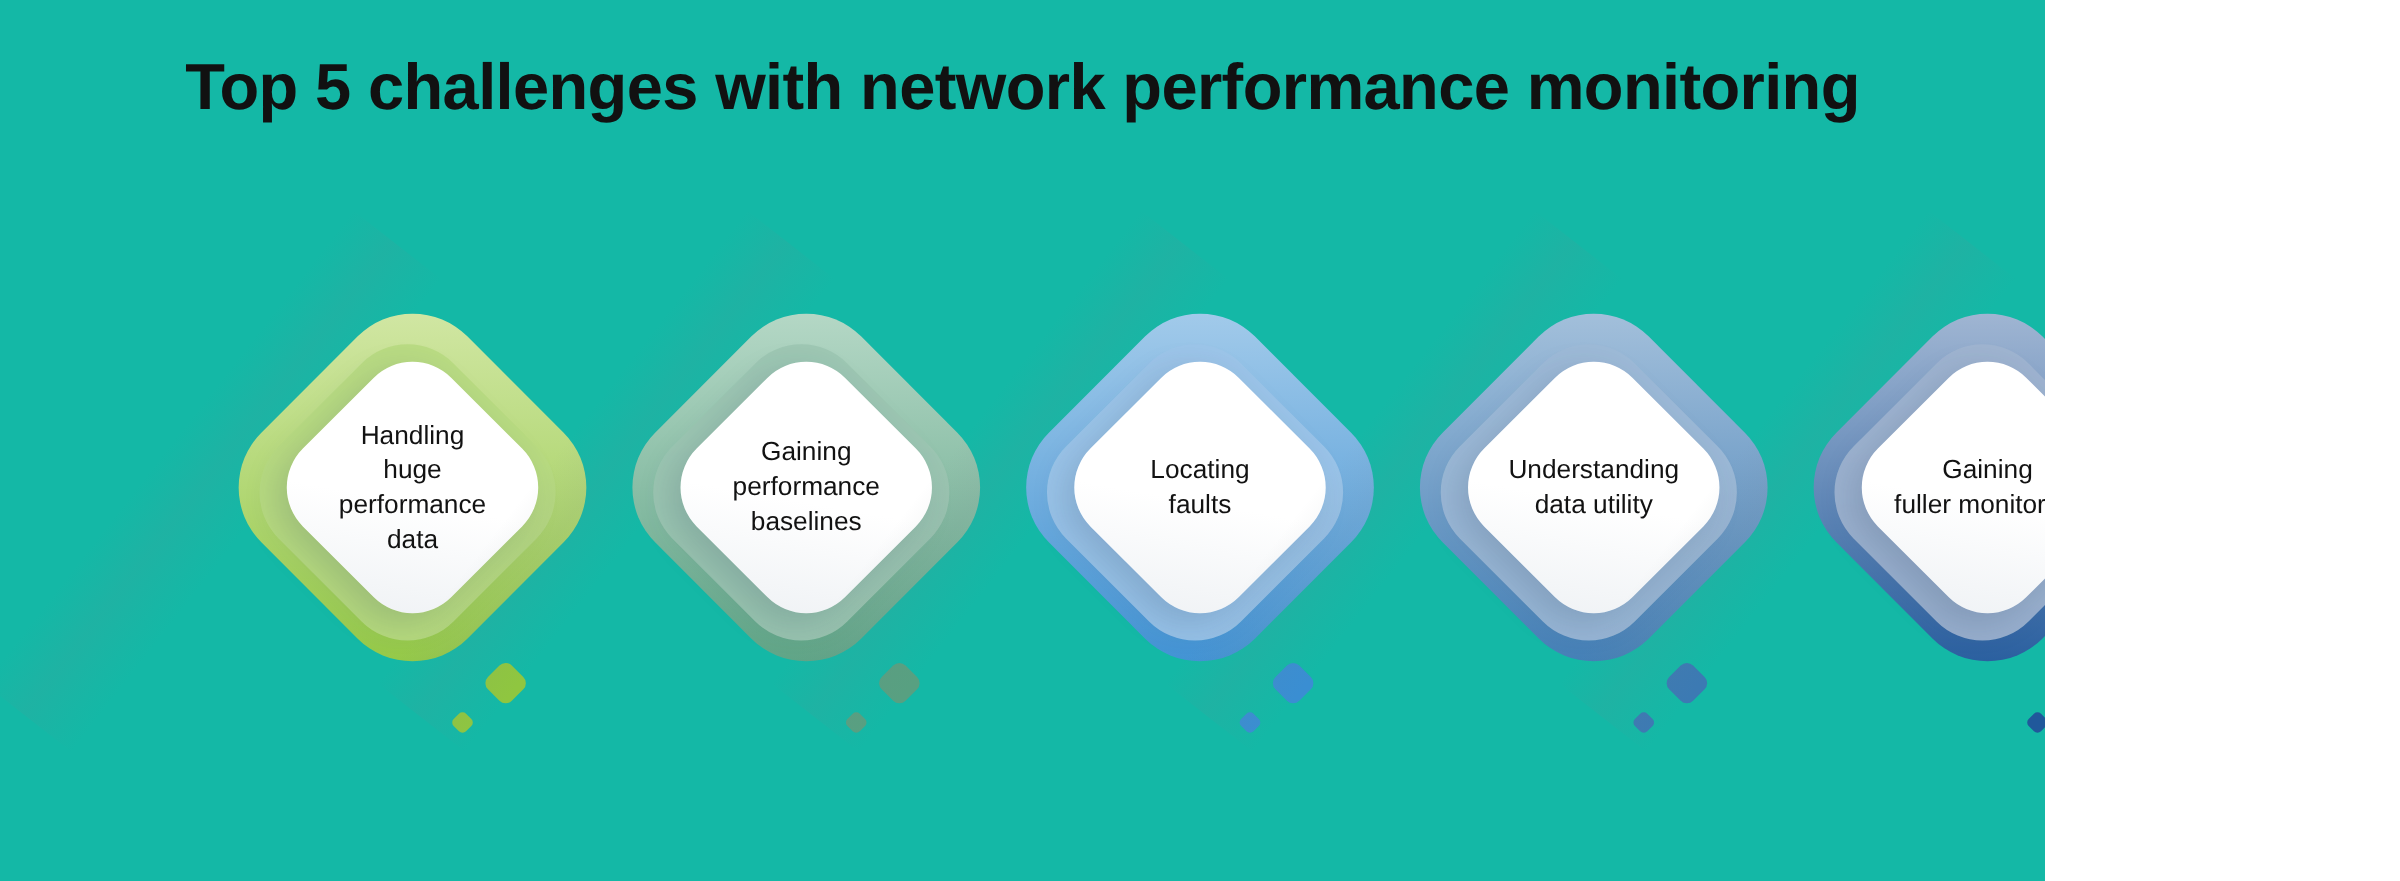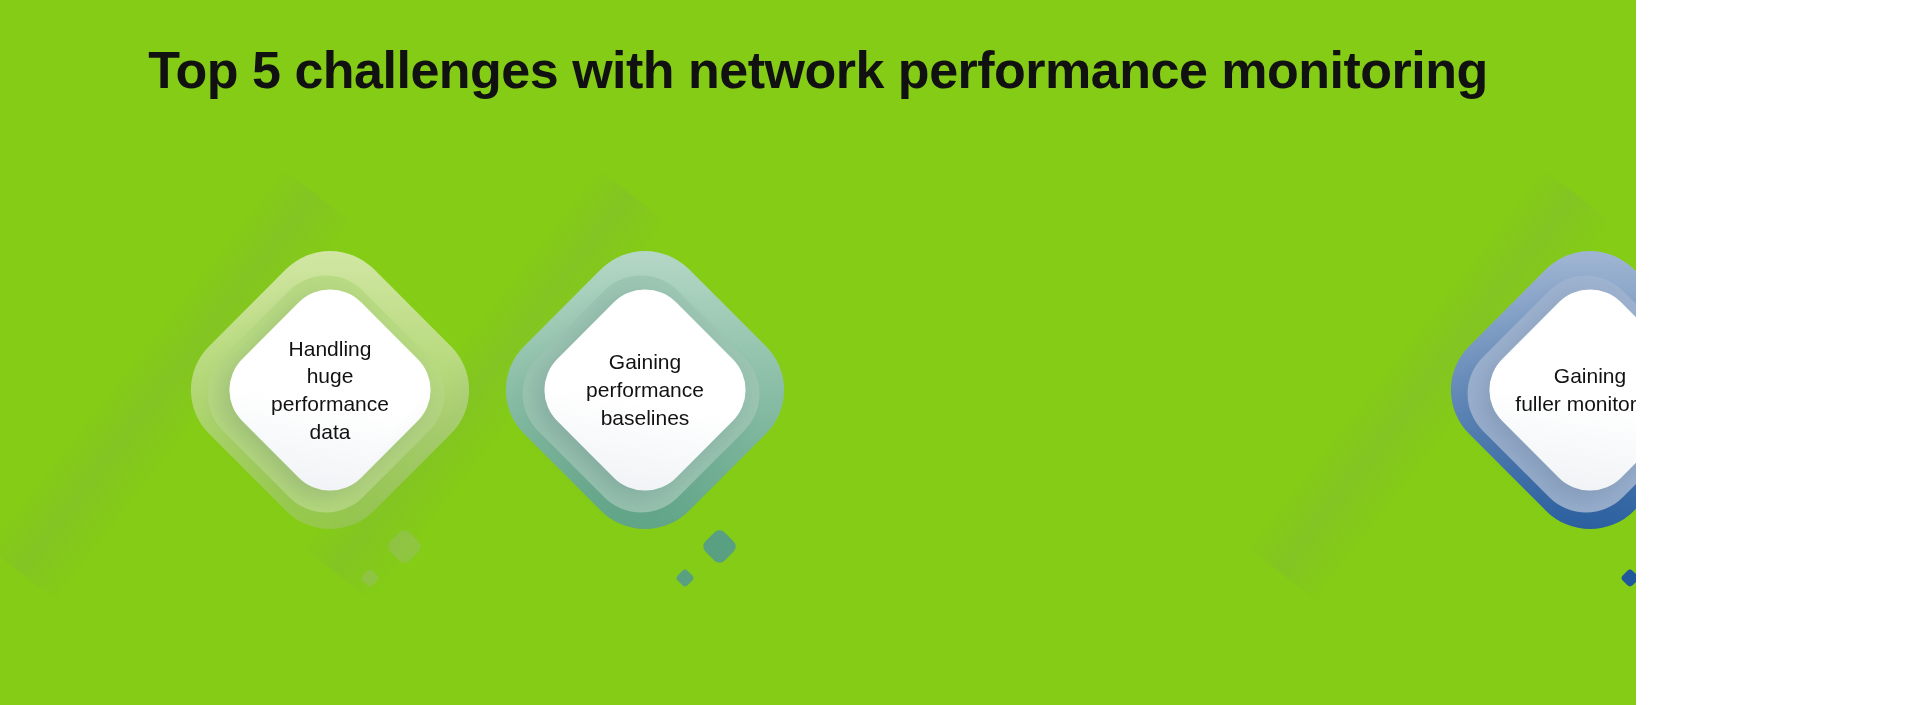--- a/index.html
+++ b/index.html
@@ -3,21 +3,21 @@
 <meta charset="utf-8">
 <style>
   * { margin:0; padding:0; box-sizing:border-box; }
   html,body { background:#ffffff; }
   body { font-family:"Liberation Sans", sans-serif; }
 
   .canvas {
     position:relative;
     width:1636px;
     height:705px;
-    background:#84cc16;
+    background:#14b8a6;
     overflow:hidden;
   }
 
   .page-title {
     position:absolute;
     top:40px;
     left:0;
     width:100%;
     text-align:center;
     font-size:52px;
@@ -137,21 +137,41 @@
     <div class="layer diamond-outer"></div>
     <div class="layer diamond-mid"></div>
     <div class="layer diamond-inner"></div>
     <div class="card-label">Gaining
 performance
 baselines</div>
     <div class="accent-square-large"></div>
     <div class="accent-square-small"></div>
   </div>
 
+  <div class="card card-3" style="--light: #aacfec; --dark: #3a8ed2; --mid: #9cc4e8; --accent: #3a8ed2;">
+    <div class="streak"></div>
+    <div class="layer diamond-outer"></div>
+    <div class="layer diamond-mid"></div>
+    <div class="layer diamond-inner"></div>
+    <div class="card-label">Locating
+faults</div>
+    <div class="accent-square-large"></div>
+    <div class="accent-square-small"></div>
+  </div>
 
+  <div class="card card-4" style="--light: #abc5de; --dark: #3c7ab3; --mid: #9dbad7; --accent: #3c7ab3;">
+    <div class="streak"></div>
+    <div class="layer diamond-outer"></div>
+    <div class="layer diamond-mid"></div>
+    <div class="layer diamond-inner"></div>
+    <div class="card-label">Understanding
+data utility</div>
+    <div class="accent-square-large"></div>
+    <div class="accent-square-small"></div>
+  </div>
 
   <div class="card card-5" style="--light: #aabdd7; --dark: #20589b; --mid: #a0b4d0; --accent: #20589b;">
     <div class="streak"></div>
     <div class="layer diamond-outer"></div>
     <div class="layer diamond-mid"></div>
     <div class="layer diamond-inner"></div>
     <div class="card-label">Gaining
 fuller monitoring</div>
     <div class="accent-square-large"></div>
     <div class="accent-square-small"></div>

